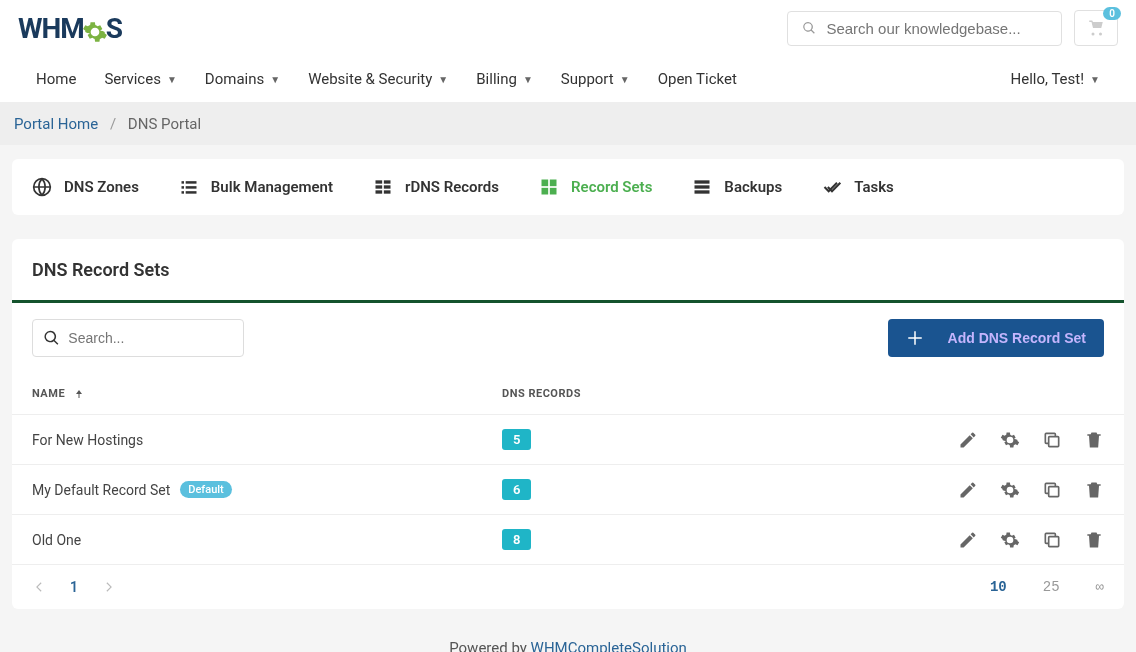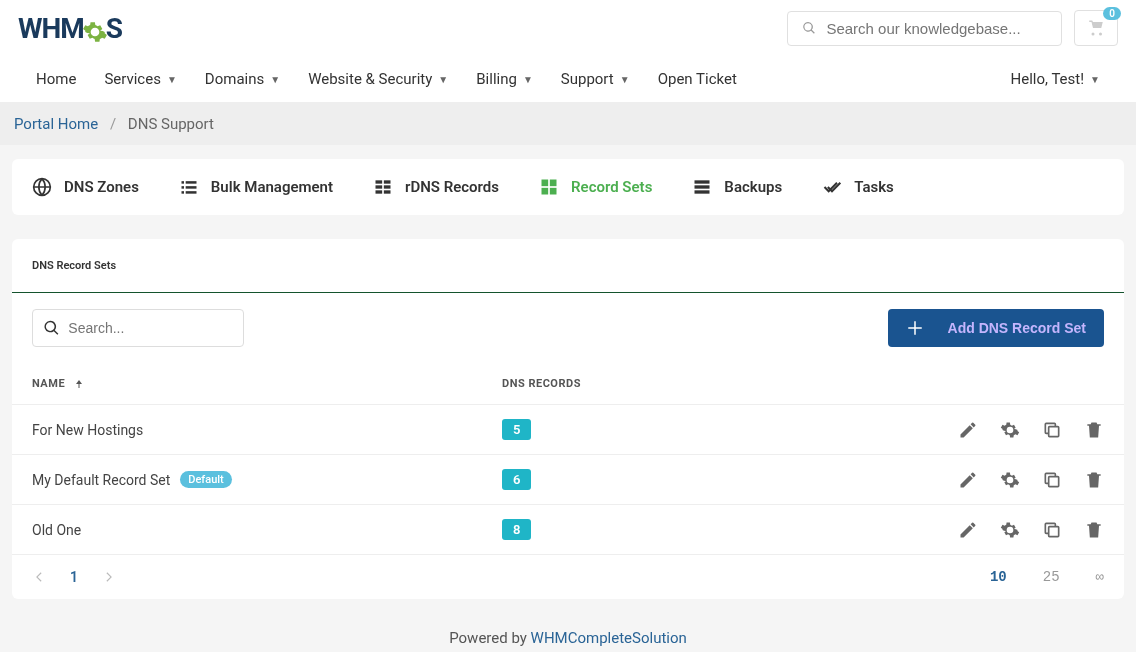--- a/index.html
+++ b/index.html
@@ -18,21 +18,21 @@
 .nav-item .caret { font-size: 10px; color: #666; }
 .breadcrumb { background: #eeeeee; padding: 12px 14px; font-size: 15px; }
 .breadcrumb a { color: #2a6496; text-decoration: none; }
 .breadcrumb .sep { color: #999; margin: 0 8px; }
 .breadcrumb .current { color: #666; }
 .tabs-card { background: #fff; margin: 14px 12px; border-radius: 6px; padding: 18px 20px; display: flex; gap: 40px; align-items: center; }
 .tab-item { display: flex; align-items: center; gap: 12px; font-weight: 600; color: #333; cursor: pointer; font-size: 15px; }
 .tab-item.active { color: #4caf50; }
 .tab-item .icon { width: 20px; height: 20px; display: flex; align-items: center; justify-content: center; }
 .main-card { background: #fff; margin: 24px 12px 14px; border-radius: 6px; }
-.card-header { padding: 20px 20px; font-size: 11px; font-weight: 600; color: #333; border-bottom: 1px solid #14532d; }
+.card-header { padding: 20px 20px; font-size: 18px; font-weight: 600; color: #333; border-bottom: 3px solid #14532d; }
 .toolbar { padding: 16px 20px; display: flex; justify-content: space-between; align-items: center; }
 .search-input { display: flex; align-items: center; border: 1px solid #ddd; border-radius: 4px; padding: 8px 10px; width: 212px; }
 .search-input input { border: none; outline: none; font-size: 14px; color: #888; margin-left: 8px; width: 100%; }
 .add-btn { background: #1a5490; color: #c4b5fd; border: none; border-radius: 4px; padding: 10px 18px; font-weight: 600; font-size: 14px; display: flex; align-items: center; gap: 24px; cursor: pointer; }
 .table-header { display: flex; padding: 14px 20px; border-bottom: 1px solid #eee; font-size: 11px; font-weight: 700; color: #555; letter-spacing: 0.5px; }
 .col-name { flex: 0 0 470px; display: flex; align-items: center; gap: 8px; }
 .col-records { flex: 0 0 200px; }
 .col-actions { flex: 1; }
 .table-row { display: flex; align-items: center; padding: 14px 20px; border-bottom: 1px solid #eee; font-size: 14px; color: #444; }
 .row-name { flex: 0 0 470px; display: flex; align-items: center; gap: 10px; }
@@ -111,21 +111,21 @@
     </div>
   <div class="nav-item">
     <span>Hello, Test!</span>
     <span class="caret">▼</span>
   </div>
 </div>
 
 <div class="breadcrumb">
   <a href="#">Portal Home</a>
   <span class="sep">/</span>
-  <span class="current">DNS Support</span>
+  <span class="current">DNS Portal</span>
 </div>
 
 <div class="tabs-card" id="tabs-bar">
     <div class="tab-item">
       <span class="icon">
         <svg width="22" height="22" viewBox="0 0 24 24" fill="none" stroke="currentColor" stroke-width="2">
           <circle cx="12" cy="12" r="10"></circle>
           <path d="M2 12h20M12 2a15 15 0 010 20M12 2a15 15 0 000 20"></path>
         </svg>
       </span>

